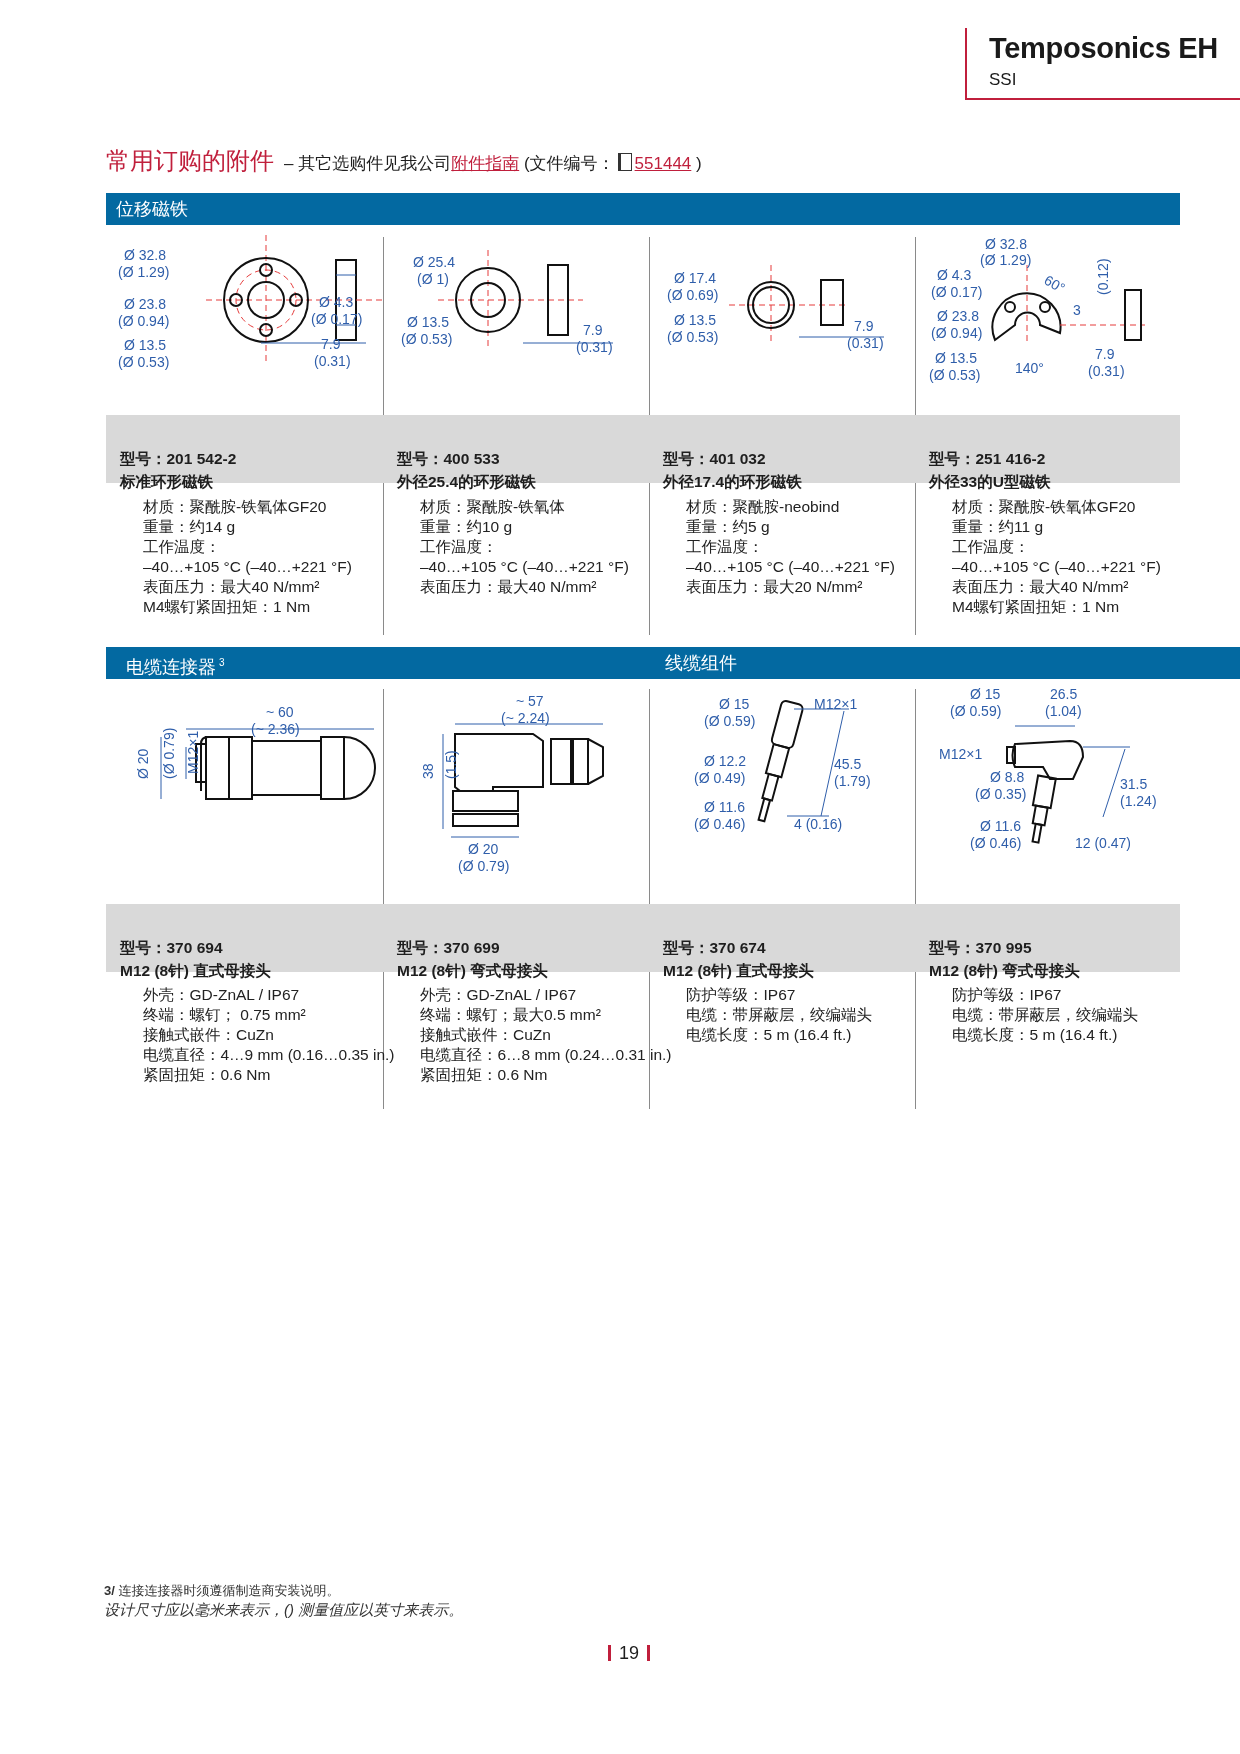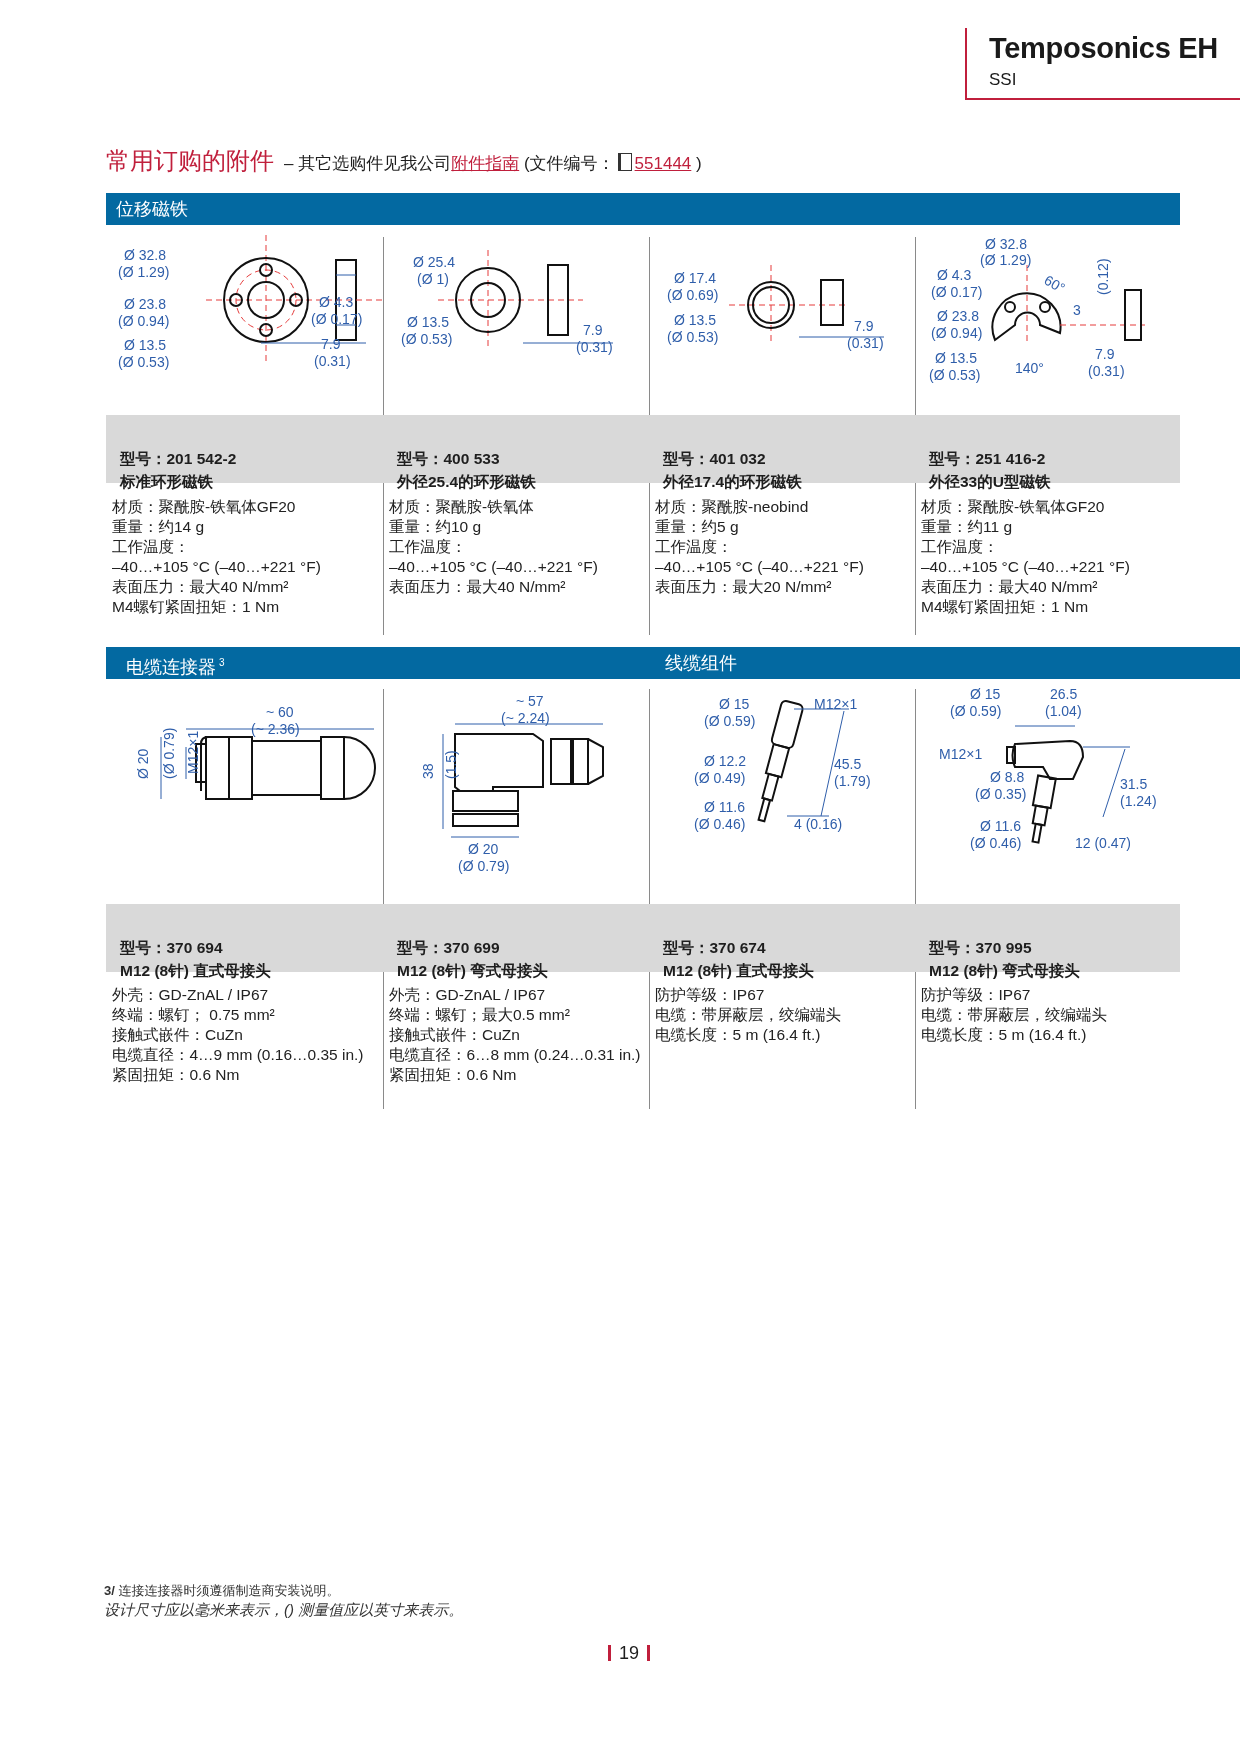--- a/index.html
+++ b/index.html
@@ -23,21 +23,21 @@
     .grid { position: absolute; left: 106px; width: 1074px; }
     .col { position: absolute; top: 0; width: 265px; }
     .vline { position: absolute; width: 1px; background: #8a8a8a; }
     .draw { position: absolute; left: 0; width: 100%; }
     .draw svg { width: 100%; height: 100%; }
     .gray { position: absolute; left: 0; width: 100%; height: 68px; background: #d9d9d9; }
     .gray .t1, .gray .t2 { position: absolute; left: 14px; font-size: 15.5px; font-weight: bold; color: #1e1e1e; white-space: nowrap; }
     .gray .t1 { top: 32px; margin-top: 25px; }
     .gray .t2 { top: 34px; }
     .spec { position: absolute; left: 6px; font-size: 15.5px; line-height: 20px; color: #222; white-space: nowrap; }
-    .spec div { height: 20px; }
+    .spec div { height: 20px; margin-left: 31px; }
 
     .foot1 { position: absolute; left: 104px; top: 1582px; font-size: 13px; color: #333; }
     .foot1 b { font-weight: bold; }
     .foot2 { position: absolute; left: 104px; top: 1601px; font-size: 15px; color: #333; font-style: italic; }
     .pagenum { position: absolute; left: 600px; top: 1643px; font-size: 18px; color: #1e1e1e; }
     .pagenum i { display: inline-block; width: 3px; height: 16px; background: #c01f3c; vertical-align: -2px; margin: 0 8px; }
 
     svg text { font-family: "Liberation Sans", sans-serif; fill: #2f5eaa; font-size: 14px; }
     .dim { stroke: #2f5eaa; stroke-width: 1; fill: none; }
     .obj { stroke: #111; stroke-width: 2; fill: none; }

